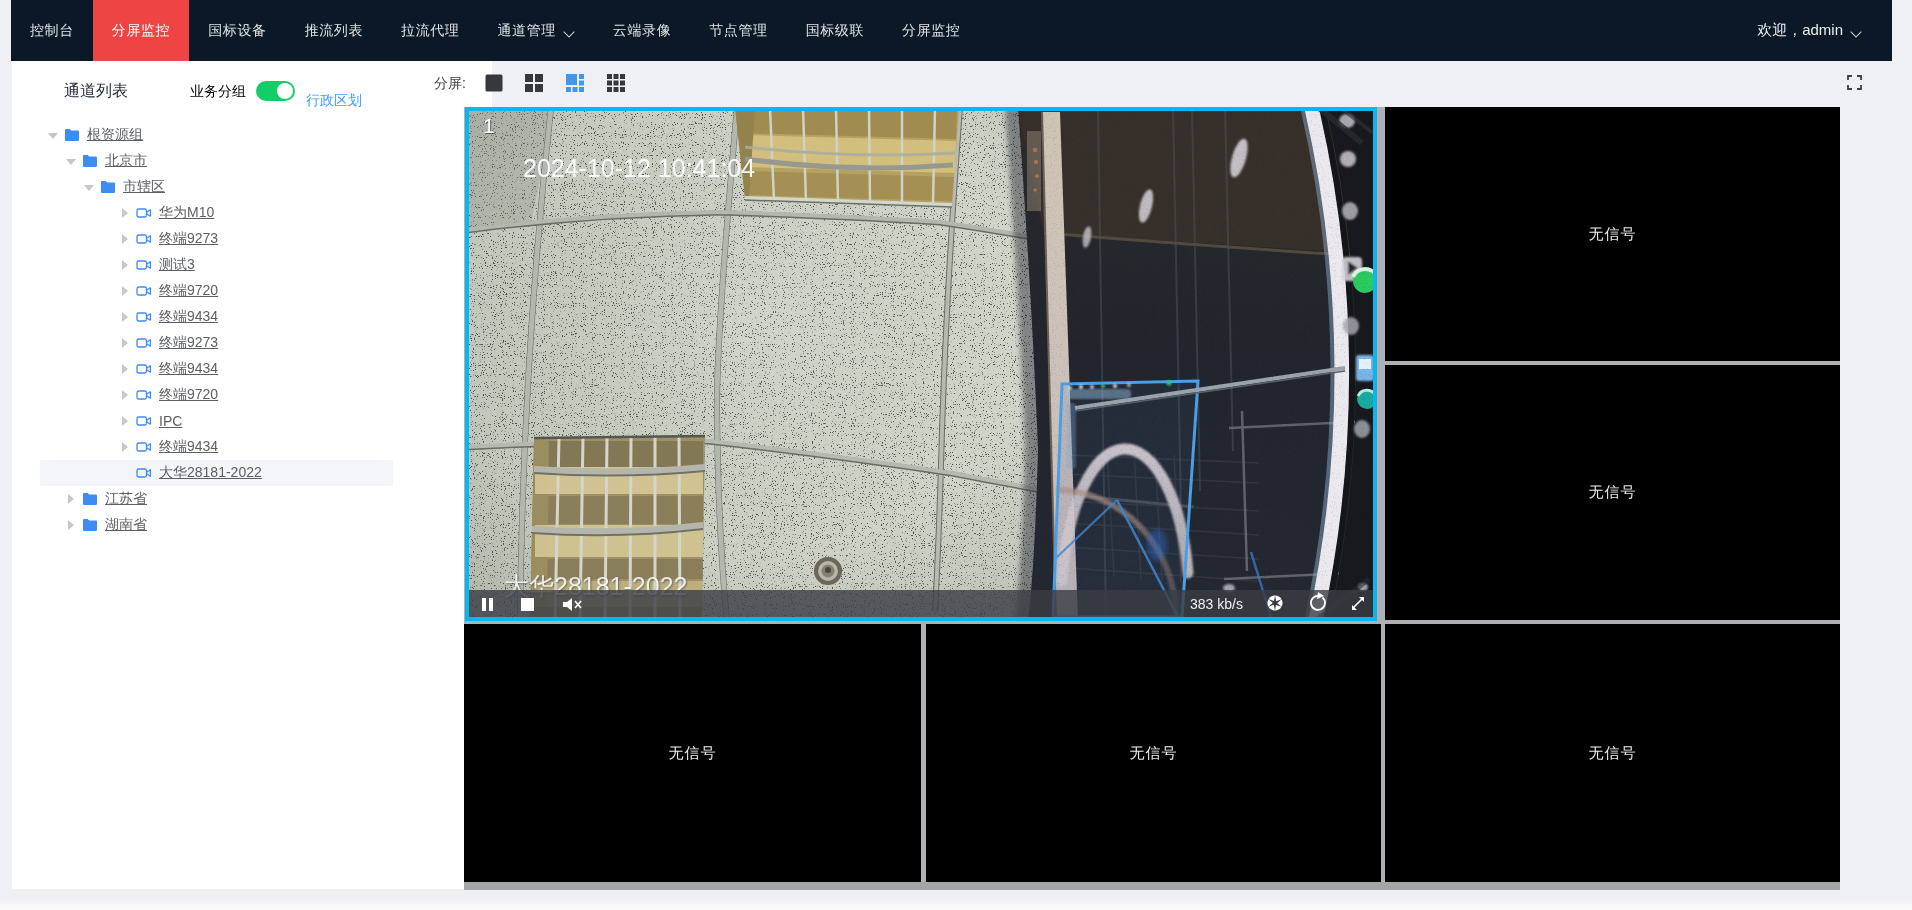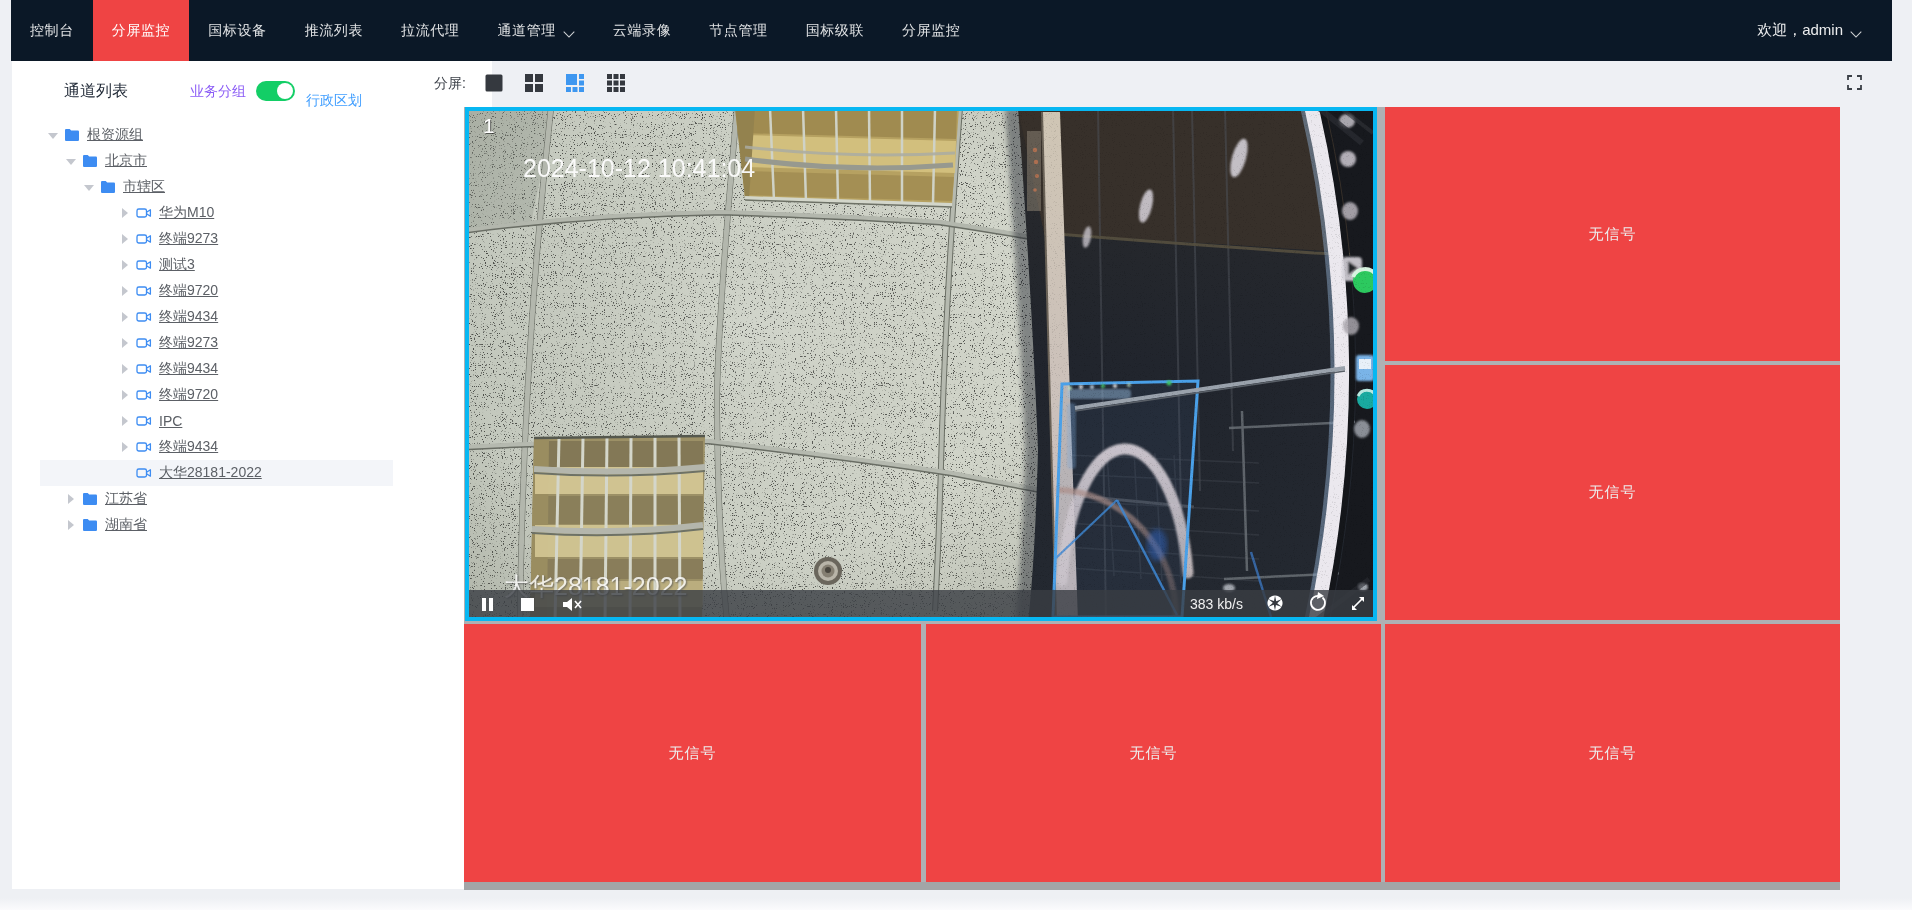--- a/index.html
+++ b/index.html
@@ -6,37 +6,37 @@
 html,body { width:1912px; height:910px; overflow:hidden; background:#eef0f4; font-family:"Liberation Sans", sans-serif; }
 .nav { position:absolute; left:11px; top:0; width:1881px; height:61px; background:#0b1827; display:flex; align-items:stretch; }
 .nav .item { display:flex; align-items:center; padding:4px 19px; font-size:14px; color:rgba(255,255,255,0.88); letter-spacing:0.6px; }
 .nav .item.active { background:#ef4444; color:#fff; }
 .nav .caret { width:10px; height:10px; margin-left:9px; position:relative; }
 .nav .caret:before { content:""; position:absolute; left:0; top:2px; width:7px; height:7px; border-right:1.6px solid rgba(255,255,255,0.8); border-bottom:1.6px solid rgba(255,255,255,0.8); transform:rotate(45deg); }
 .nav .right { margin-left:auto; display:flex; align-items:center; padding-right:30px; color:rgba(255,255,255,0.92); font-size:15px; }
 .sidebar { position:absolute; left:12px; top:61px; width:480px; height:828px; background:#ffffff; }
 .sb-head { position:absolute; left:0; top:0; width:100%; height:58px; }
 .sb-title { position:absolute; left:52px; top:20px; font-size:16px; color:#222b38; }
-.sb-grp { position:absolute; left:178px; top:22px; font-size:14px; color:#8b5cf6; }
+.sb-grp { position:absolute; left:178px; top:22px; font-size:14px; color:#000000; }
 .toggle { position:absolute; left:244px; top:20px; width:39px; height:20px; border-radius:10px; background:#13ce66; }
 .toggle:after { content:""; position:absolute; right:2px; top:2px; width:16px; height:16px; border-radius:8px; background:#fff; }
 .sb-adm { position:absolute; left:294px; top:31px; font-size:14px; color:#409eff; }
 .tree { position:absolute; left:28px; top:61px; width:353px; }
 .trow { position:relative; height:26px; display:flex; align-items:center; font-size:14px; color:#5c6066; white-space:nowrap;text-decoration:underline; }
 .trow.hl { background:#f3f5f9; }
 .tc { width:24px; height:26px; flex:0 0 24px; position:relative; }
 .tc.down:before { content:""; position:absolute; left:8px; top:11px; border-left:5px solid transparent; border-right:5px solid transparent; border-top:6px solid #c4c7ce; }
 .tc.rt:before { content:""; position:absolute; left:10px; top:8px; border-top:5px solid transparent; border-bottom:5px solid transparent; border-left:6px solid #c4c7ce; }
 .ticon { width:16px; height:16px; flex:0 0 16px; margin-right:7px; }
 .toolbar { position:absolute; left:434px; top:61px; width:1460px; height:44px; }
 .tb-label { position:absolute; left:0; top:14px; font-size:14px; color:#3a3f47; }
 .tb-ic { position:absolute; top:13px; }
 .fsic { position:absolute; left:1413px; top:14px; }
 .vgrid { position:absolute; left:464px; top:107px; width:1376px; height:783px; background:#aeb0b3; }
-.cell { position:absolute; background:#ef4444; display:flex; align-items:center; justify-content:center; }
+.cell { position:absolute; background:#000000; display:flex; align-items:center; justify-content:center; }
 .nosig { color:#ececec; font-size:15px; letter-spacing:1px; }
 .bigcell { position:absolute; left:1px; top:0; width:912px; height:514px; border:4px solid #07b7f2; background:#000; }
 .thumb { position:absolute; left:0; top:775px; width:1376px; height:8px; background:#a3a5a7; }
 .botbar { position:absolute; left:0; top:898px; width:1912px; height:12px; background:linear-gradient(#eef0f4,#fbfbfd); }
 </style>
 </head>
 <body>
 <div class="nav">
   <div class="item">控制台</div>
   <div class="item active">分屏监控</div>

